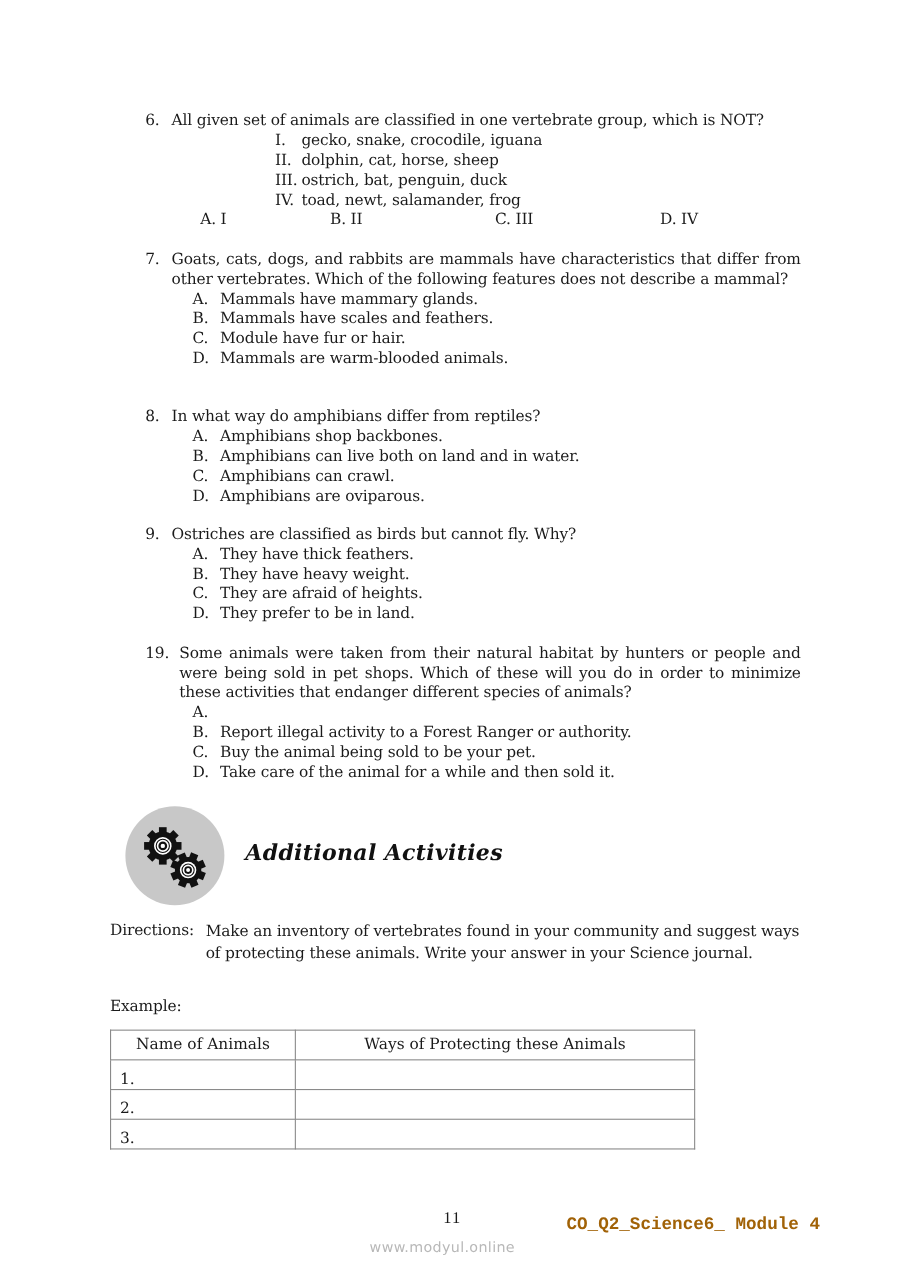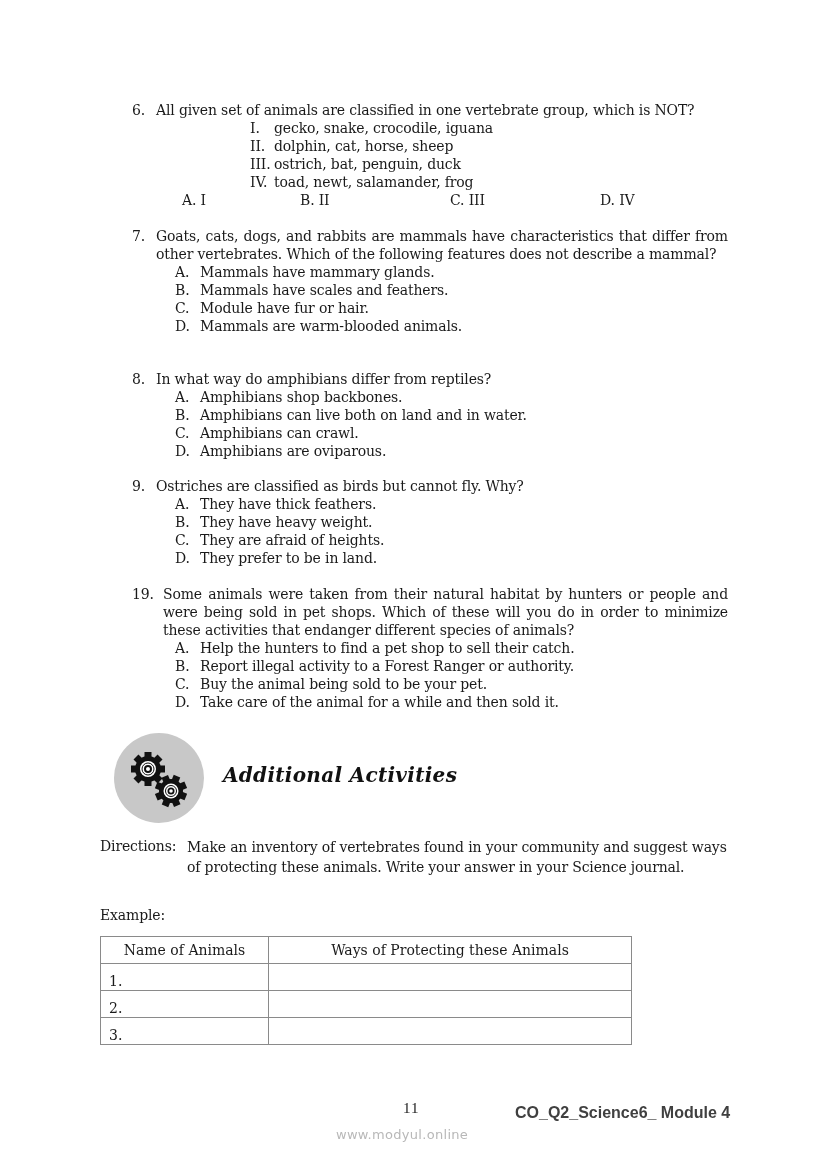--- a/index.html
+++ b/index.html
@@ -19,21 +19,21 @@
   .roman .rt { position: absolute; left: 142px; }
   .inline-opts { position: relative; height: 18px; }
   .inline-opts span { position: absolute; }
   .head-title { font-family: "DejaVu Serif", serif; font-weight: bold; font-style: italic;
                 font-size: 20px; letter-spacing: 0.3px; color: #111; }
   table.inv { position: absolute; left: 100px; top: 936px; width: 532px; border-collapse: collapse;
               font-size: 14px; }
   table.inv td, table.inv th { border: 1px solid #8a8a8a; height: 26px; padding: 0 0 0 8px;
               font-weight: normal; vertical-align: bottom; line-height: 18px; }
   table.inv th { text-align: center; padding: 0; vertical-align: middle; }
-  .footer-code { font-family: Liberation Sans, sans-serif; font-weight: bold; font-size: 16px; color: #404040; }
+  .footer-code { font-family: Liberation Mono, monospace; font-weight: bold; font-size: 16px; color: #a16207; }
   .watermark { font-family: "DejaVu Sans", sans-serif; font-size: 13px; color: #b8b8b8; letter-spacing: 0.3px; }
 </style>
 </head>
 <body>
 
 <div class="q txt" style="top:101px;">
   <span class="qnum">6.</span>
   <div class="qtext" style="white-space:nowrap;">All given set of animals are classified in one vertebrate group, which is NOT?</div>
   <div class="roman">
     <span class="rl">I.</span>
@@ -120,21 +120,20 @@
       <span class="ol">D.</span>
       <span class="ot">They prefer to be in land.</span>
     </div>
 </div>
 
 <div class="q q10 txt" style="top:585px;">
   <span class="qnum">19.</span>
   <div class="qtext">Some animals were taken from their natural habitat by hunters or people and were being sold in pet shops. Which of these will you do in order to minimize these activities that endanger different species of animals?</div>
   <div class="opt">
       <span class="ol">A.</span>
-      <span class="ot">Help the hunters to find a pet shop to sell their catch.</span>
     </div>
   <div class="opt">
       <span class="ol">B.</span>
       <span class="ot">Report illegal activity to a Forest Ranger or authority.</span>
     </div>
   <div class="opt">
       <span class="ol">C.</span>
       <span class="ot">Buy the animal being sold to be your pet.</span>
     </div>
   <div class="opt">

